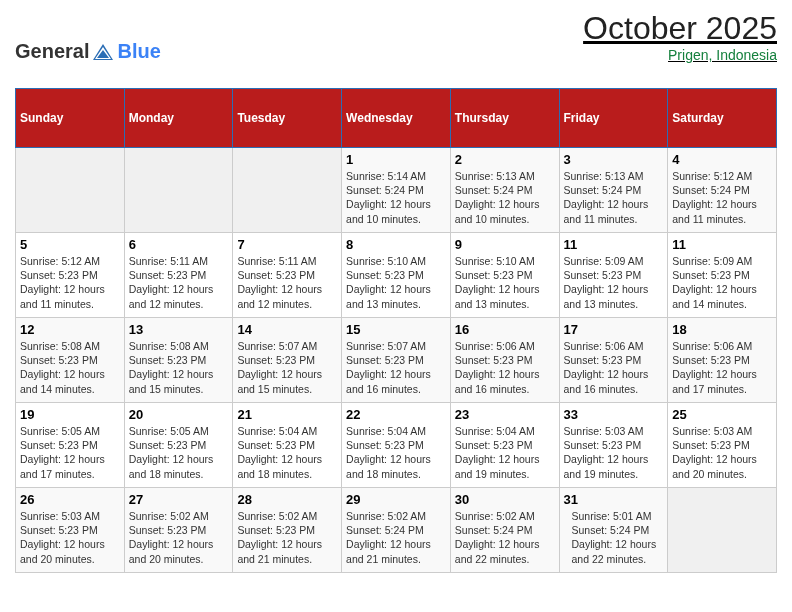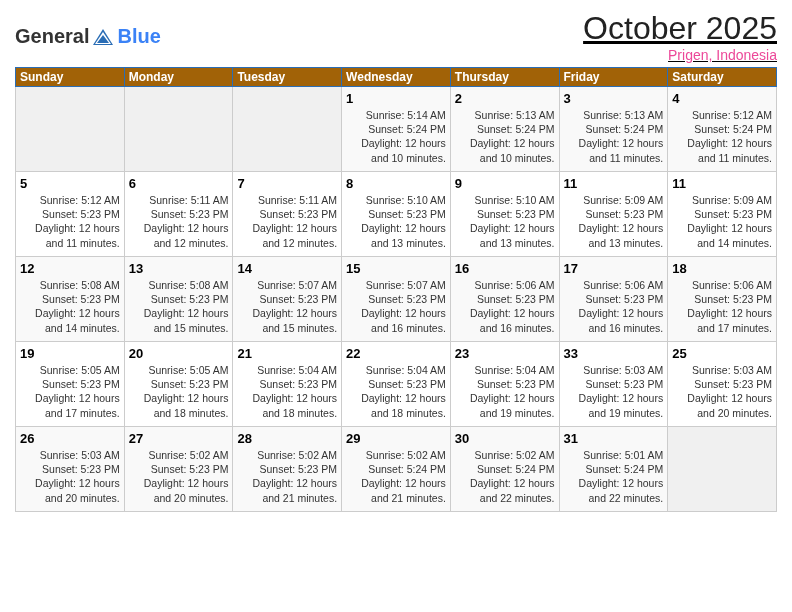--- a/index.html
+++ b/index.html
@@ -9,22 +9,22 @@
       width: 792px;
       min-height: 612px;
     }
     .container {
       width: 792px;
       padding: 10px 15px;
     }
     .header {
       display: flex;
       justify-content: space-between;
-      align-items: center;
-      margin-bottom: 4px;
+      align-items: flex-end;
+      margin-bottom: 25px;
       gap: 44px;
     }
     .logo {
       display: flex;
       flex-direction: column;
       align-items: flex-start;
     }
     .logo-text {
       display: flex;
       align-items: center;
@@ -53,31 +53,31 @@
       text-align: right;
       text-decoration: underline;
     }
     .month-title {
       font-size: 32px;
       font-weight: normal;
       color: #222;
     }
     .subtitle {
       font-size: 14px;
-      color: #ec4899;
+      color: #15803d;
     }
     table {
       width: 100%;
       border-collapse: collapse;
       font-size: 11px;
     }
     thead tr th {
-      background-color: #a16207;
+      background-color: #b91c1c;
       color: #fff;
-      padding: 2px 4px;
+      padding: 22px 4px;
       text-align: left;
       font-weight: bold;
       font-size: 12px;
       border: 1px solid #2a6db5;
     }
     tbody tr td {
       vertical-align: top;
       border: 1px solid #ccc;
       padding: 4px 4px;
       width: calc(100% / 7);
@@ -94,21 +94,20 @@
     .day-num {
       font-weight: bold;
       font-size: 13px;
       margin-bottom: 2px;
       display: block;
     }
     .day-info {
       font-size: 10.5px;
       line-height: 1.35;
       color: #333;
-      text-align: right;
     }
   </style>
 </head>
 <body>
 
 <div class="container">
   <div class="header">
     <div class="logo">
       <div class="logo-text">
         <span class="logo-general">General</span>
@@ -358,21 +357,21 @@
           </td>
           <td>
             <span class="day-num">30</span>
             <div class="day-info" style="white-space: pre-line;">Sunrise: 5:02 AM
 Sunset: 5:24 PM
 Daylight: 12 hours
 and 22 minutes.</div>
           </td>
           <td>
             <span class="day-num">31</span>
-            <div class="day-info" style="white-space: pre-line;">Sunrise: 5:01 AM
+            <div class="day-info" style="white-space: pre-line; margin-left: 8px;">Sunrise: 5:01 AM
 Sunset: 5:24 PM
 Daylight: 12 hours
 and 22 minutes.</div>
           </td>
           <td class="empty"></td>
         </tr>
       </tbody>
   </table>
 </div>
 

